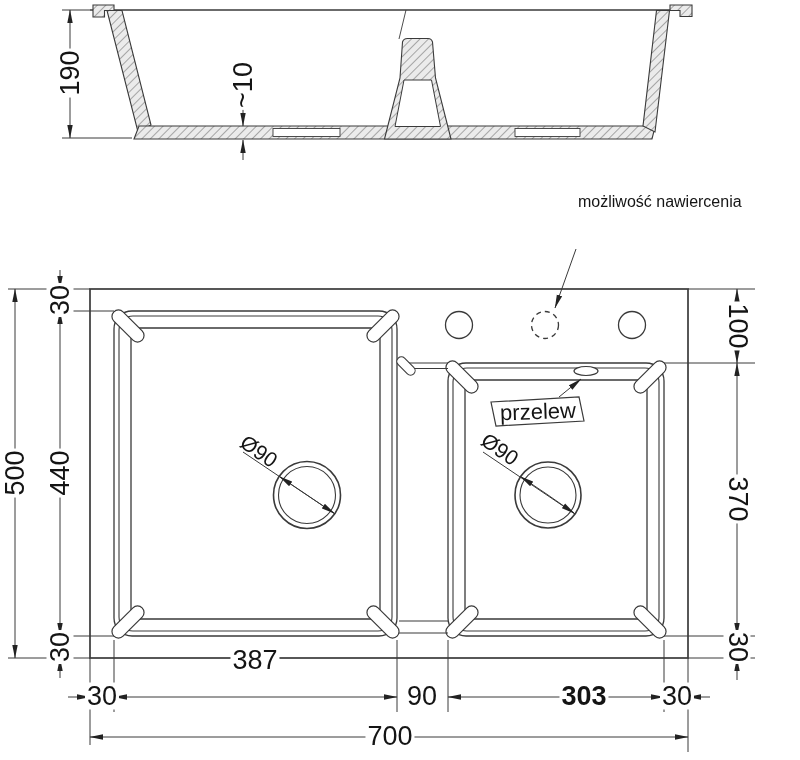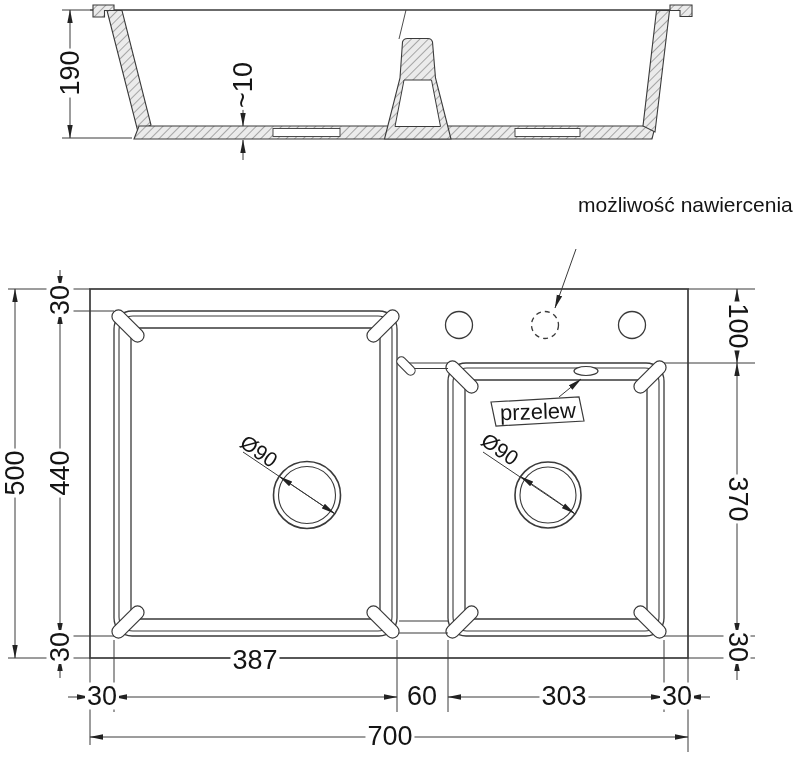--- a/index.html
+++ b/index.html
@@ -3,21 +3,21 @@
 <meta charset="utf-8">
 <style>
   html,body{margin:0;padding:0;background:#fff;}
   #stage{position:relative;width:800px;height:760px;background:#ffffff;overflow:hidden;
          font-family:"Liberation Sans",sans-serif;}
   svg{position:absolute;left:0;top:0;}
   .lbl{position:absolute;line-height:1;white-space:nowrap;color:#141414;}
   .dim{font-size:27px;background:#fff;padding:0 2px;transform:translate(-50%,-50%);}
   .dim.rccw{transform:translate(-50%,-50%) rotate(-90deg);}
   .dim.rcw{transform:translate(-50%,-50%) rotate(90deg);}
-  .note{font-size:21px;background:transparent;}
+  .note{font-size:16px;background:transparent;}
   .o90{font-size:21px;transform:translate(-50%,-50%) rotate(35deg);background:transparent;}
   .przelew{font-size:22px;transform:translate(-50%,-50%) rotate(-2deg);background:transparent;}
 </style>
 </head>
 <body>
 
 <div id="stage">
 
 <svg width="800" height="760" viewBox="0 0 800 760">
   <defs>
@@ -178,18 +178,18 @@
 <div class="lbl dim rccw" style="left:60px;top:300px;">30</div>
 <div class="lbl dim rccw" style="left:60px;top:473px;">440</div>
 <div class="lbl dim rccw" style="left:60px;top:647px;">30</div>
 
 <div class="lbl dim rcw" style="left:737px;top:326px;">100</div>
 <div class="lbl dim rcw" style="left:737px;top:499px;">370</div>
 <div class="lbl dim rcw" style="left:737px;top:647px;">30</div>
 
 <div class="lbl dim" style="left:102px;top:696px;">30</div>
 <div class="lbl dim" style="left:255px;top:660px;">387</div>
-<div class="lbl dim" style="left:422px;top:696px;">60</div>
-<div class="lbl dim" style="left:564px;top:696px;">303</div>
+<div class="lbl dim" style="left:422px;top:696px;">90</div>
+<div class="lbl dim" style="left:584px;top:696px;font-weight:bold;">303</div>
 <div class="lbl dim" style="left:677px;top:696px;">30</div>
 <div class="lbl dim" style="left:390px;top:736px;">700</div>
 
 </div>
 
 </body></html>

